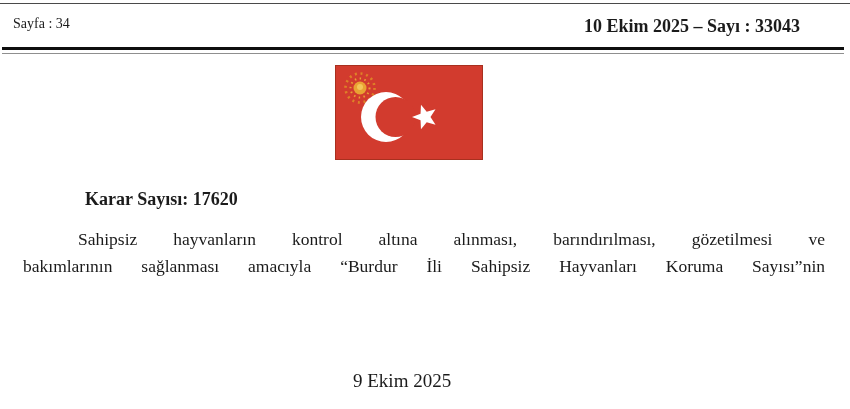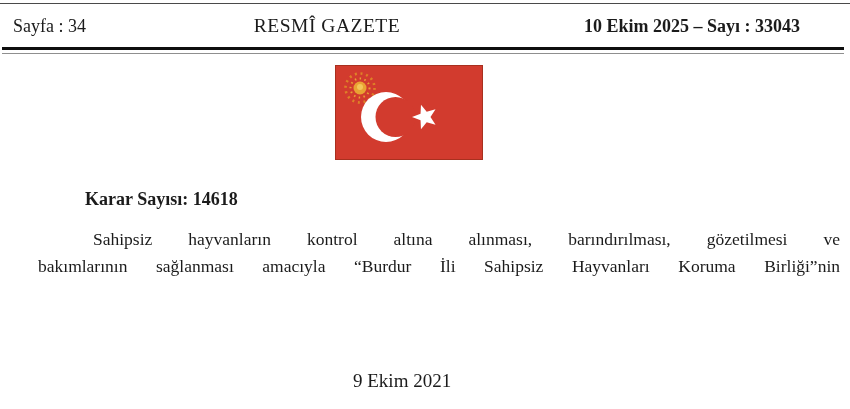--- a/index.html
+++ b/index.html
@@ -2,43 +2,42 @@
 <html style="--flag-red: #d23b2e; --flag-border: #a8301f; --flag-white: #ffffff; --sun-gold: #e9a333; --ray-orange: #de8127;"><head>
 <meta charset="utf-8">
 <style>
   html,body{margin:0;padding:0;background:#ffffff;}
   .page{
     position:relative;width:850px;height:409px;background:#ffffff;
     font-family:"Liberation Serif","DejaVu Serif",serif;color:#1b1b1b;
     overflow:hidden;
   }
   .topline{position:absolute;top:3px;left:0;width:850px;height:1px;background:#4a4a4a;}
-  .hdr-left{position:absolute;top:16px;left:13px;font-size:18px;white-space:nowrap;}
+  .hdr-left{position:absolute;top:16px;left:13px;font-size:14px;white-space:nowrap;}
   .hdr-center{position:absolute;top:15px;left:327px;transform:translateX(-50%);font-size:19.5px;letter-spacing:.5px;white-space:nowrap;}
   .hdr-right{position:absolute;top:16px;right:50px;font-size:18px;white-space:nowrap;font-weight:bold;}
   .rule-thick{position:absolute;top:47px;left:2px;width:842px;height:3px;background:#0e0e0e;}
   .rule-thin{position:absolute;top:53px;left:2px;width:842px;height:1px;background:#8f8f8f;}
   .flag{position:absolute;left:335px;top:65px;width:148px;height:95px;}
   .flag svg{display:block;}
   .karar{position:absolute;left:85px;top:189px;font-size:18px;font-weight:bold;white-space:nowrap;}
-  .para{position:absolute;left:23px;top:226px;width:802px;font-size:17.5px;line-height:27px;margin-left:15px;}
+  .para{position:absolute;left:23px;top:226px;width:802px;font-size:17.5px;line-height:27px;}
   .para .bline{text-align:justify;text-align-last:justify;}
   .para .bline.first{text-indent:55px;}
   .para .bline.last{text-align-last:left;}
   .datebox{position:absolute;left:353px;top:370px;font-size:19px;white-space:nowrap;}
 </style>
 </head>
 <body>
 
 <div class="page">
 
   <div class="topline"></div>
 
   <span class="hdr-left">Sayfa : 34</span>
-  <span class="hdr-center">RESMÎ GAZETE</span>
   <span class="hdr-right">10 Ekim 2025 – Sayı : 33043</span>
 
   <div class="rule-thick"></div>
   <div class="rule-thin"></div>
 
   <div class="flag">
     <svg width="148" height="95" viewBox="0 0 148 95" xmlns="http://www.w3.org/2000/svg">
       <rect x="0.5" y="0.5" width="147" height="94" fill="var(--flag-red)" stroke="var(--flag-border)" stroke-width="1"></rect>
       <g>
         <circle cx="25" cy="23" r="14.5" fill="none" stroke="var(--ray-orange)" stroke-width="2.6" stroke-dasharray="2 3.7"></circle>
@@ -47,22 +46,22 @@
         <circle cx="25" cy="22" r="3" fill="#f3c659"></circle>
       </g>
       <g>
         <circle cx="51" cy="52" r="25" fill="var(--flag-white)"></circle>
         <circle cx="60.5" cy="52" r="20" fill="var(--flag-red)"></circle>
       </g>
       <polygon fill="var(--flag-white)" points="77,52 85.55,48.77 85.98,39.64 91.7,46.77 100.52,44.36 95.5,52 100.52,59.64 91.7,57.23 85.98,64.36 85.55,55.23"></polygon>
     </svg>
   </div>
 
-  <div class="karar">Karar Sayısı: 14618</div>
+  <div class="karar">Karar Sayısı: 17620</div>
 
   <div class="para">
     <div class="bline first">Sahipsiz hayvanların kontrol altına alınması, barındırılması, gözetilmesi ve</div>
-    <div class="bline">bakımlarının sağlanması amacıyla “Burdur İli Sahipsiz Hayvanları Koruma Birliği”nin</div>
+    <div class="bline">bakımlarının sağlanması amacıyla “Burdur İli Sahipsiz Hayvanları Koruma Sayısı”nin</div>
   </div>
 
-  <div class="datebox">9 Ekim 2021</div>
+  <div class="datebox">9 Ekim 2025</div>
 
 </div>
 
 </body></html>

